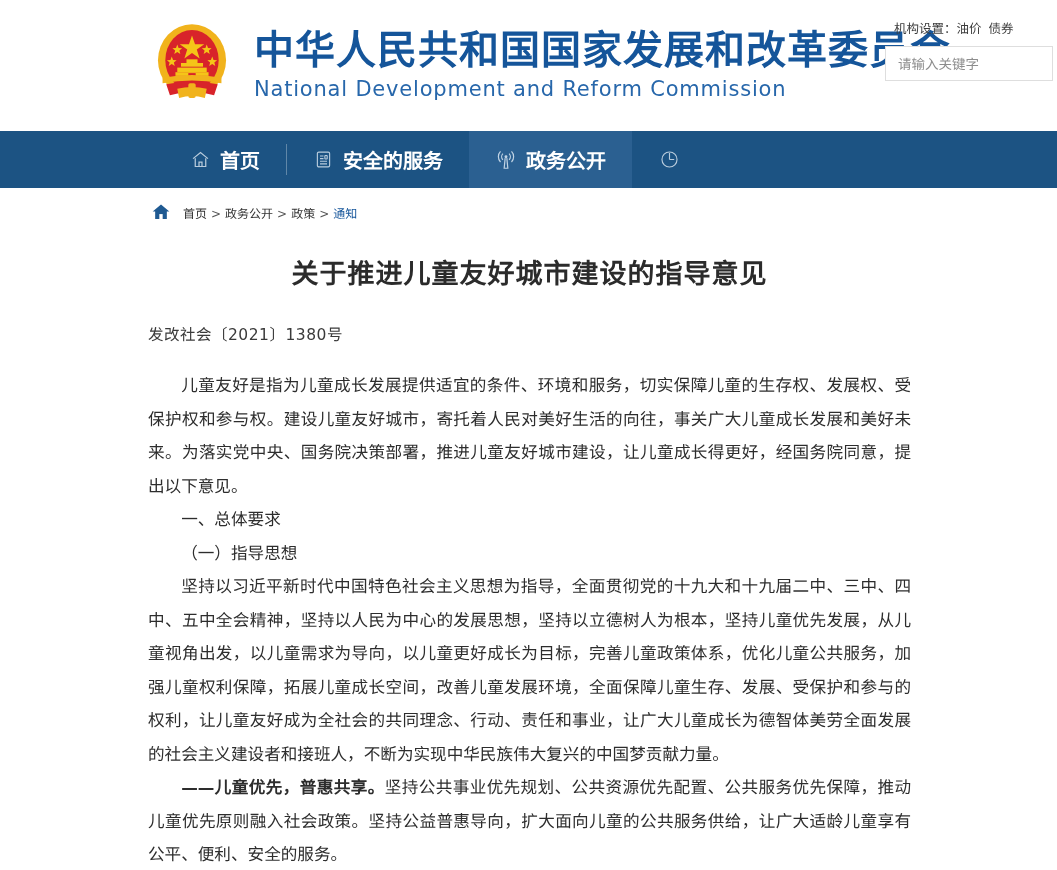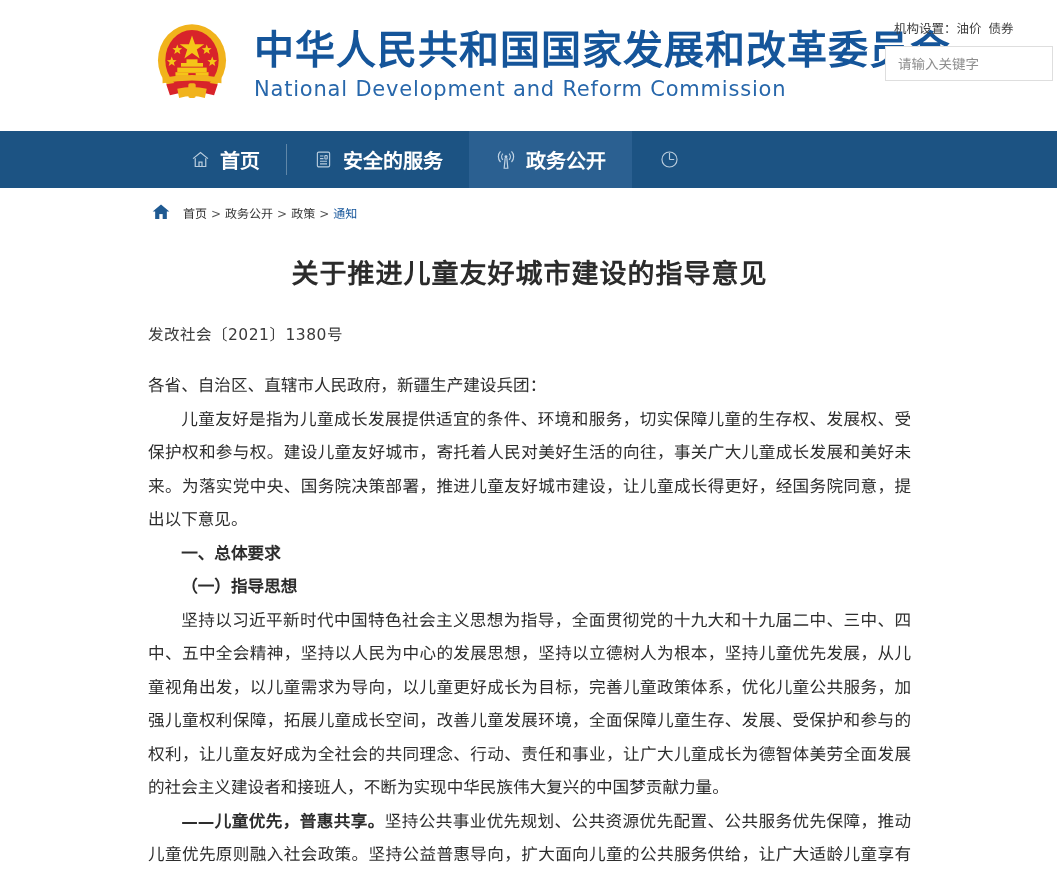--- a/index.html
+++ b/index.html
@@ -209,21 +209,21 @@
     line-height: 33.5px;
     color: #2d2d2d;
     text-align: justify;
     text-justify: inter-ideograph;
   }
   .body-text p {
     margin: 0;
     text-indent: 2em;
   }
   .body-text p.noindent { text-indent: 0; }
-  .body-text p.head { font-weight: bold; }
+  .body-text p.head { font-weight: normal; }
   .body-text .lead {
     font-weight: bold;
   }
 </style>
 </head>
 <body>
 
 <div class="header">
 
   <div class="brand">
@@ -329,21 +329,20 @@
   <div class="crumb">
     <a>首页</a><span class="sep">&gt;</span><a>政务公开</a><span class="sep">&gt;</span><a>政策</a><span class="sep">&gt;</span><a class="cur">通知</a>
   </div>
 </div>
 
 <div class="article">
   <h1 class="doc-title">关于推进儿童友好城市建设的指导意见</h1>
   <div class="doc-number">发改社会〔2021〕1380号</div>
 
   <div class="body-text">
-    <p class="noindent">各省、自治区、直辖市人民政府，新疆生产建设兵团：</p>
     <p>儿童友好是指为儿童成长发展提供适宜的条件、环境和服务，切实保障儿童的生存权、发展权、受保护权和参与权。建设儿童友好城市，寄托着人民对美好生活的向往，事关广大儿童成长发展和美好未来。为落实党中央、国务院决策部署，推进儿童友好城市建设，让儿童成长得更好，经国务院同意，提出以下意见。</p>
     <p class="head">一、总体要求</p>
     <p class="head">（一）指导思想</p>
     <p>坚持以习近平新时代中国特色社会主义思想为指导，全面贯彻党的十九大和十九届二中、三中、四中、五中全会精神，坚持以人民为中心的发展思想，坚持以立德树人为根本，坚持儿童优先发展，从儿童视角出发，以儿童需求为导向，以儿童更好成长为目标，完善儿童政策体系，优化儿童公共服务，加强儿童权利保障，拓展儿童成长空间，改善儿童发展环境，全面保障儿童生存、发展、受保护和参与的权利，让儿童友好成为全社会的共同理念、行动、责任和事业，让广大儿童成长为德智体美劳全面发展的社会主义建设者和接班人，不断为实现中华民族伟大复兴的中国梦贡献力量。</p>
     <p><span class="lead">——儿童优先，普惠共享。</span><span>坚持公共事业优先规划、公共资源优先配置、公共服务优先保障，推动儿童优先原则融入社会政策。坚持公益普惠导向，扩大面向儿童的公共服务供给，让广大适龄儿童享有公平、便利、安全的服务。</span></p>
 
   </div>
 </div>
 
 </body></html>

